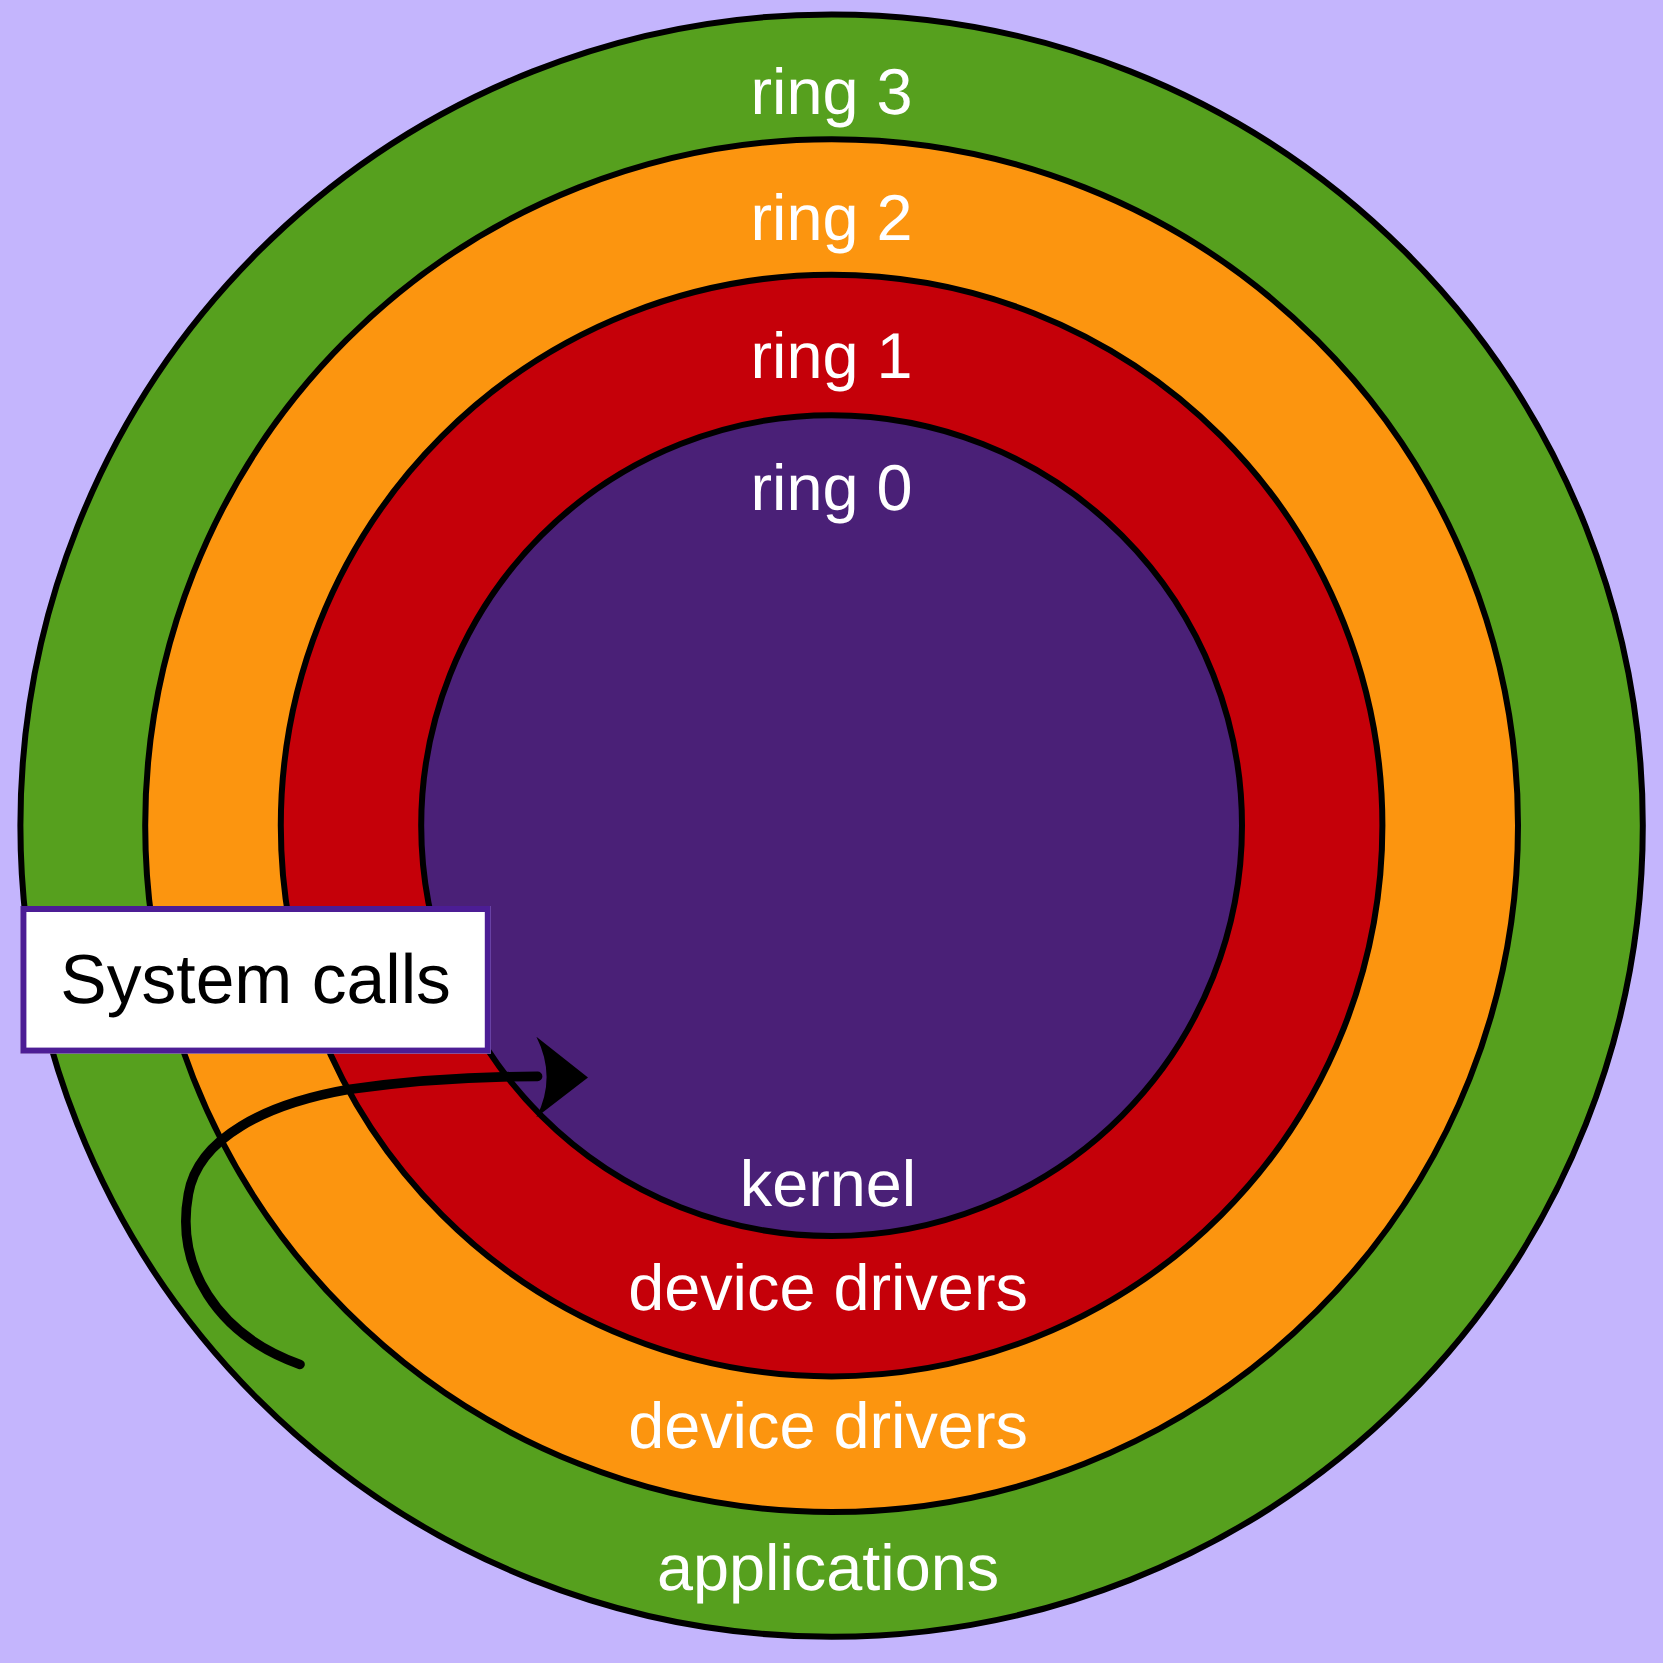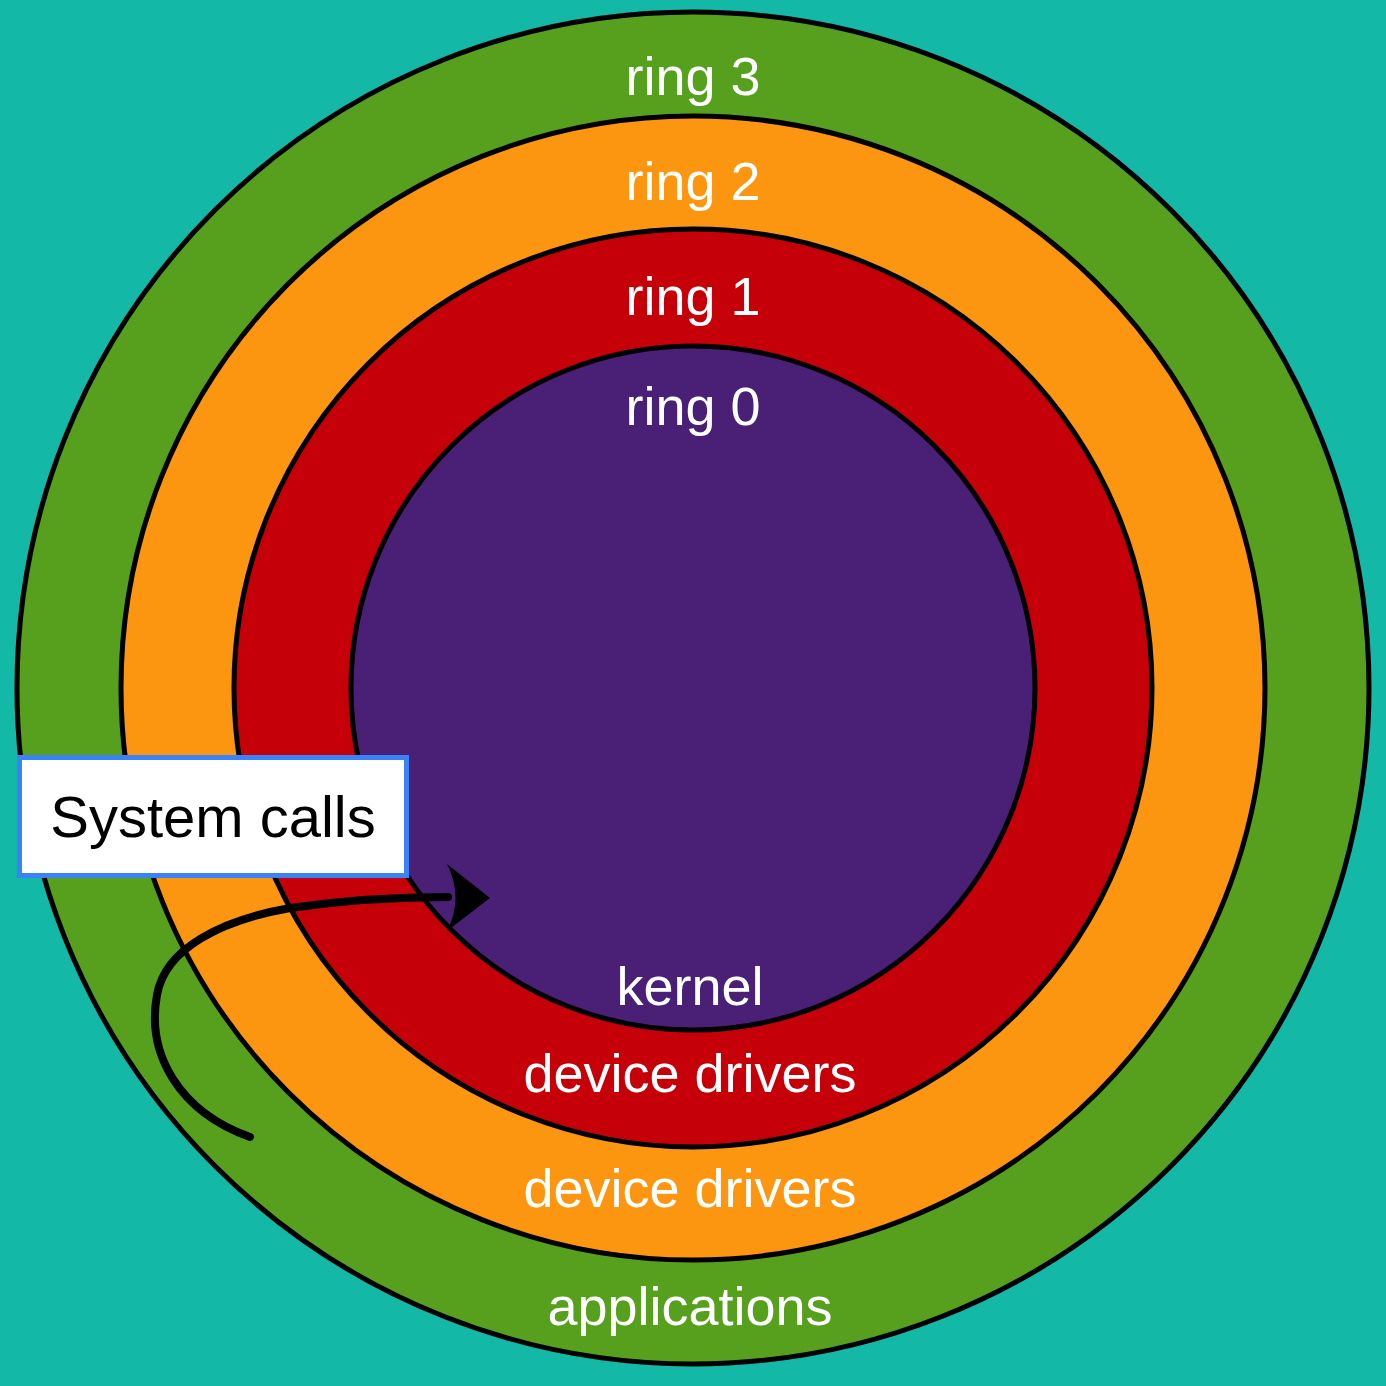--- a/index.html
+++ b/index.html
@@ -4,21 +4,21 @@
 <style>
   html, body {
     margin: 0;
     padding: 0;
     background: #ffffff;
   }
   .canvas {
     position: relative;
     width: 1386px;
     height: 1386px;
-    background: #14b8a6;
+    background: #c4b5fd;
     font-family: "Liberation Sans", sans-serif;
     overflow: hidden;
   }
   .canvas svg {
     position: absolute;
     left: 0;
     top: 0;
     width: 1386px;
     height: 1386px;
   }
@@ -42,21 +42,21 @@
     fill: #000000;
     stroke: none;
   }
   .callout {
     position: absolute;
     left: 17px;
     top: 755px;
     width: 392px;
     height: 123px;
     background: #ffffff;
-    border: 5px solid #3b82f6;
+    border: 5px solid #4c1d95;
     box-sizing: border-box;
     display: flex;
     align-items: center;
     justify-content: center;
     font-size: 58px;
     color: #000000;
   }
 </style>
 </head>
 <body>

